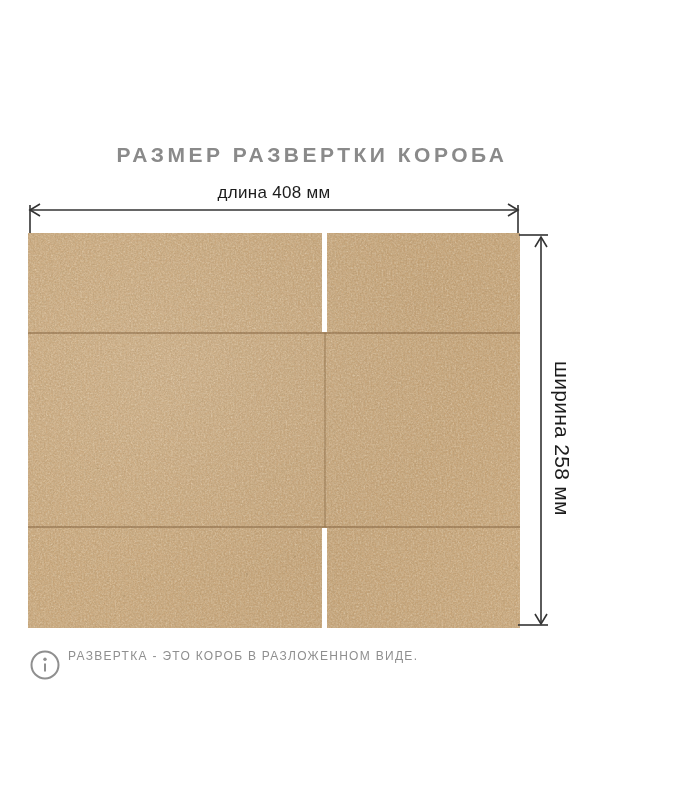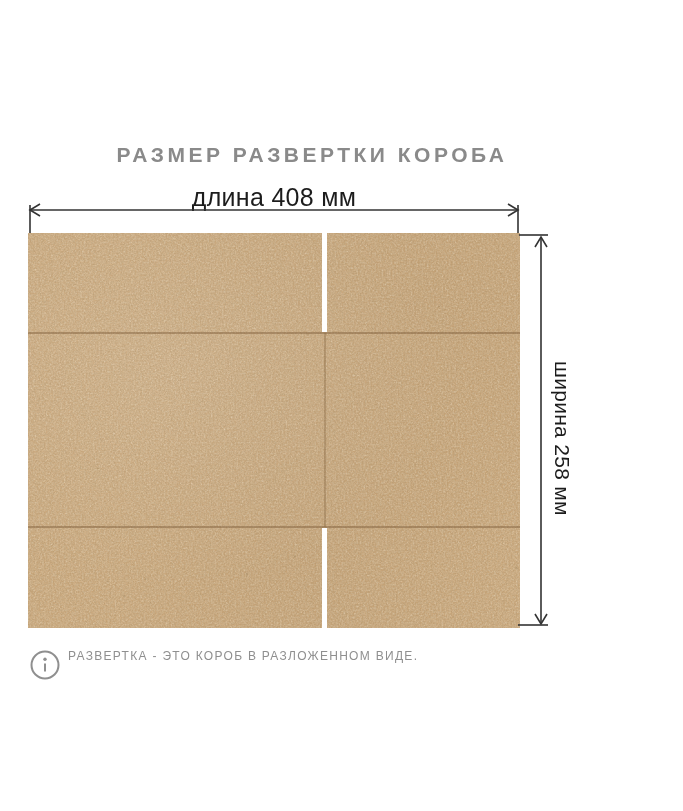--- a/index.html
+++ b/index.html
@@ -19,21 +19,21 @@
     font-weight: 700;
     letter-spacing: 3.5px;
     color: #8a8a8a;
     white-space: nowrap;
   }
   .length-label {
     position: absolute;
     left: 28px; top: 183px;
     width: 492px;
     text-align: center;
-    font-size: 25px;
+    font-size: 17px;
     letter-spacing: 0.3px;
     color: #1c1c1c;
     white-space: nowrap;
   }
   .width-label {
     position: absolute;
     left: 550px; top: 361px;
     writing-mode: vertical-rl;
     font-size: 21px;
     letter-spacing: 0.3px;

